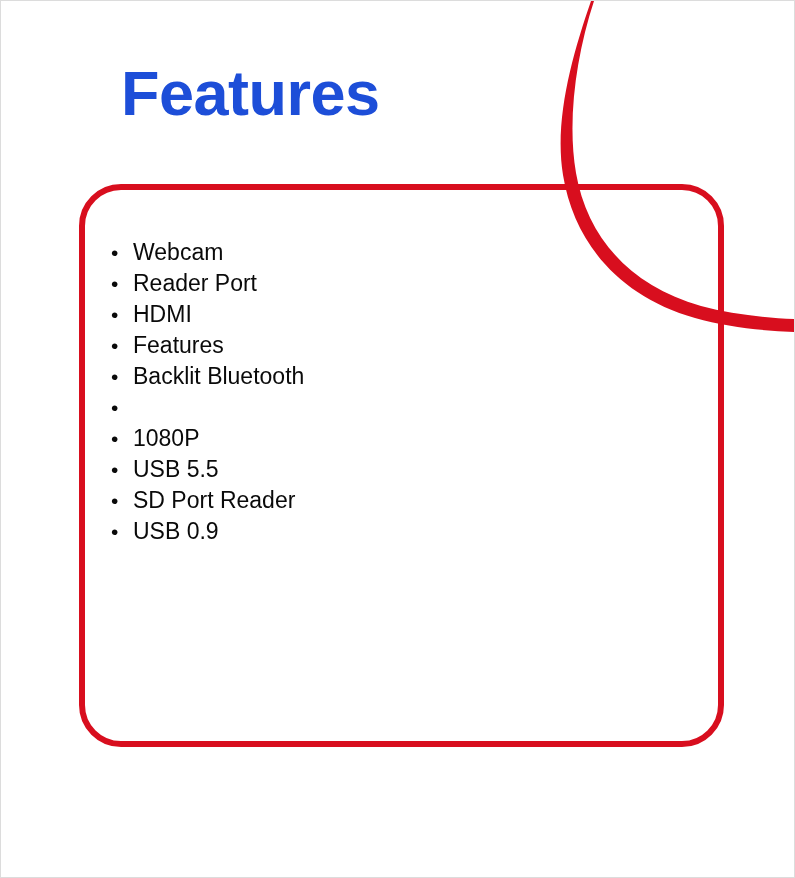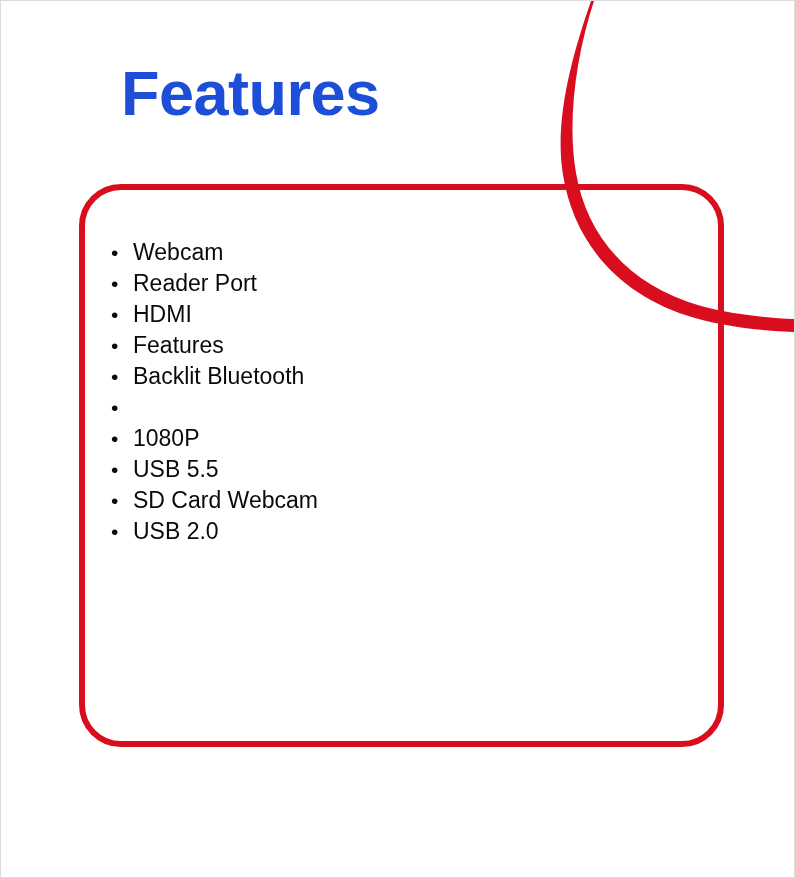--- a/index.html
+++ b/index.html
@@ -132,25 +132,25 @@
     <li class="feature-item">
       <span class="bullet">•</span>
       <span class="feature-label">1080P</span>
     </li>
     <li class="feature-item">
       <span class="bullet">•</span>
       <span class="feature-label">USB 5.5</span>
     </li>
     <li class="feature-item">
       <span class="bullet">•</span>
-      <span class="feature-label">SD Card Webcam</span>
+      <span class="feature-label">SD Port Reader</span>
     </li>
     <li class="feature-item">
       <span class="bullet">•</span>
-      <span class="feature-label">USB 2.0</span>
+      <span class="feature-label">USB 0.9</span>
     </li>
   </ul>
 
   <svg class="decor-arc" viewBox="0 0 795 878" xmlns="http://www.w3.org/2000/svg" aria-hidden="true">
     <path d="M 593 0
              C 575 55, 566 120, 575 172
              C 586 236, 629 285, 700 305
              C 730 313, 765 317, 795 318
              L 795 331
              C 762 330, 726 326, 694 317

